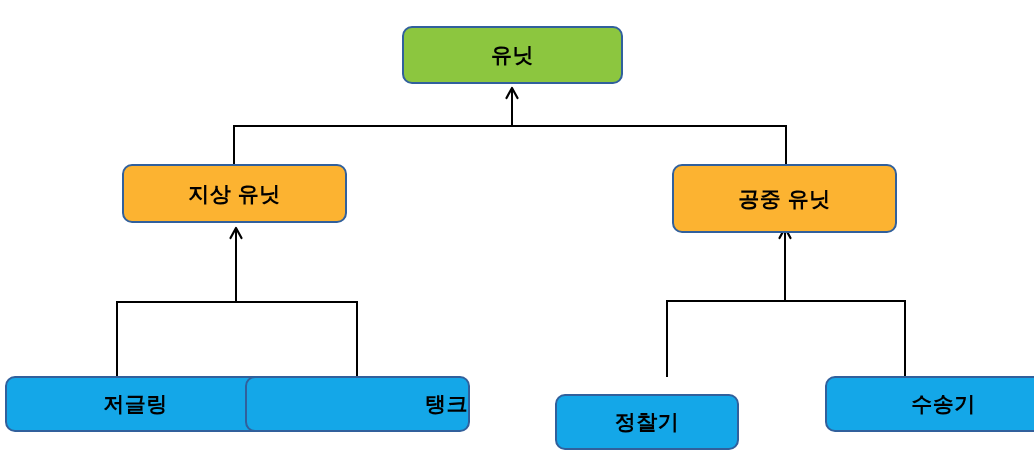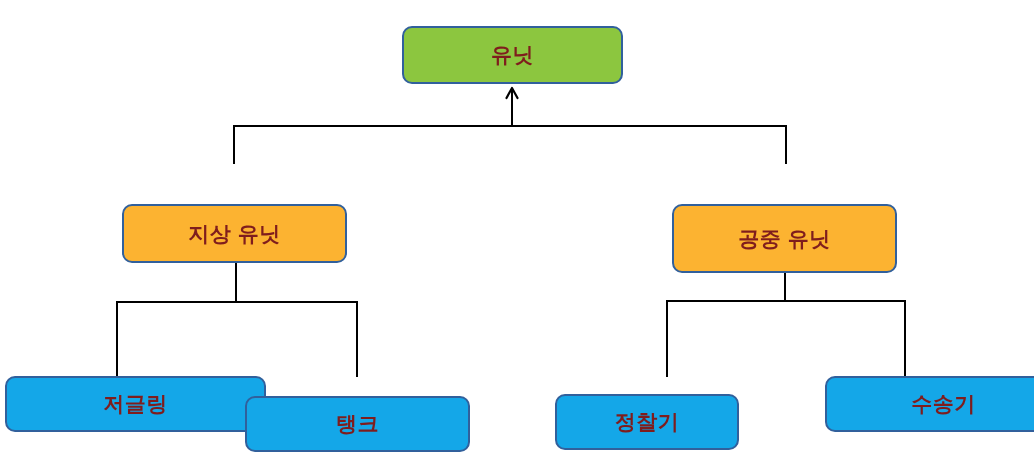--- a/index.html
+++ b/index.html
@@ -23,28 +23,28 @@
     height: 452px;
   }
   .node {
     position: absolute;
     box-sizing: border-box;
     border: 2px solid #31609C;
     border-radius: 10px;
     display: flex;
     align-items: center;
     justify-content: center;
-    color: #7f1d1d;
+    color: #000000;
     font-size: 21px;
     font-weight: bold;
     letter-spacing: 0.5px;
     text-align: center;
   }
   .node-green  { background: #8CC63F; }
-  .node-orange { background: #FCB331; margin-top: 40px; }
+  .node-orange { background: #FCB331; }
   .node-blue   { background: #14A7E8; }
 </style>
 </head>
 <body>
 
 <div class="canvas">
 
   <svg class="connectors" viewBox="0 0 1034 452" xmlns="http://www.w3.org/2000/svg">
     <defs>
       <marker id="arrowhead" markerUnits="userSpaceOnUse" markerWidth="16" markerHeight="16" viewBox="0 0 16 16" refX="13" refY="8" orient="auto">
@@ -69,21 +69,21 @@
   <div class="node node-orange" style="left:122px; top:164px; width:225px; height:59px;">
     <span>지상 유닛</span>
   </div>
   <div class="node node-orange" style="left:672px; top:164px; width:225px; height:69px;">
     <span>공중 유닛</span>
   </div>
 
   <div class="node node-blue" style="left:5px; top:376px; width:261px; height:56px;">
     <span>저글링</span>
   </div>
-  <div class="node node-blue" style="left:245px; top:396px; width:225px; height:56px;">
+  <div class="node node-blue" style="left:245px; top:376px; width:225px; height:56px;justify-content:flex-end;">
     <span>탱크</span>
   </div>
   <div class="node node-blue" style="left:555px; top:394px; width:184px; height:56px;">
     <span>정찰기</span>
   </div>
   <div class="node node-blue" style="left:793px; top:376px; width:237px; height:56px;margin-left:32px;">
     <span>수송기</span>
   </div>
 
 </div>

